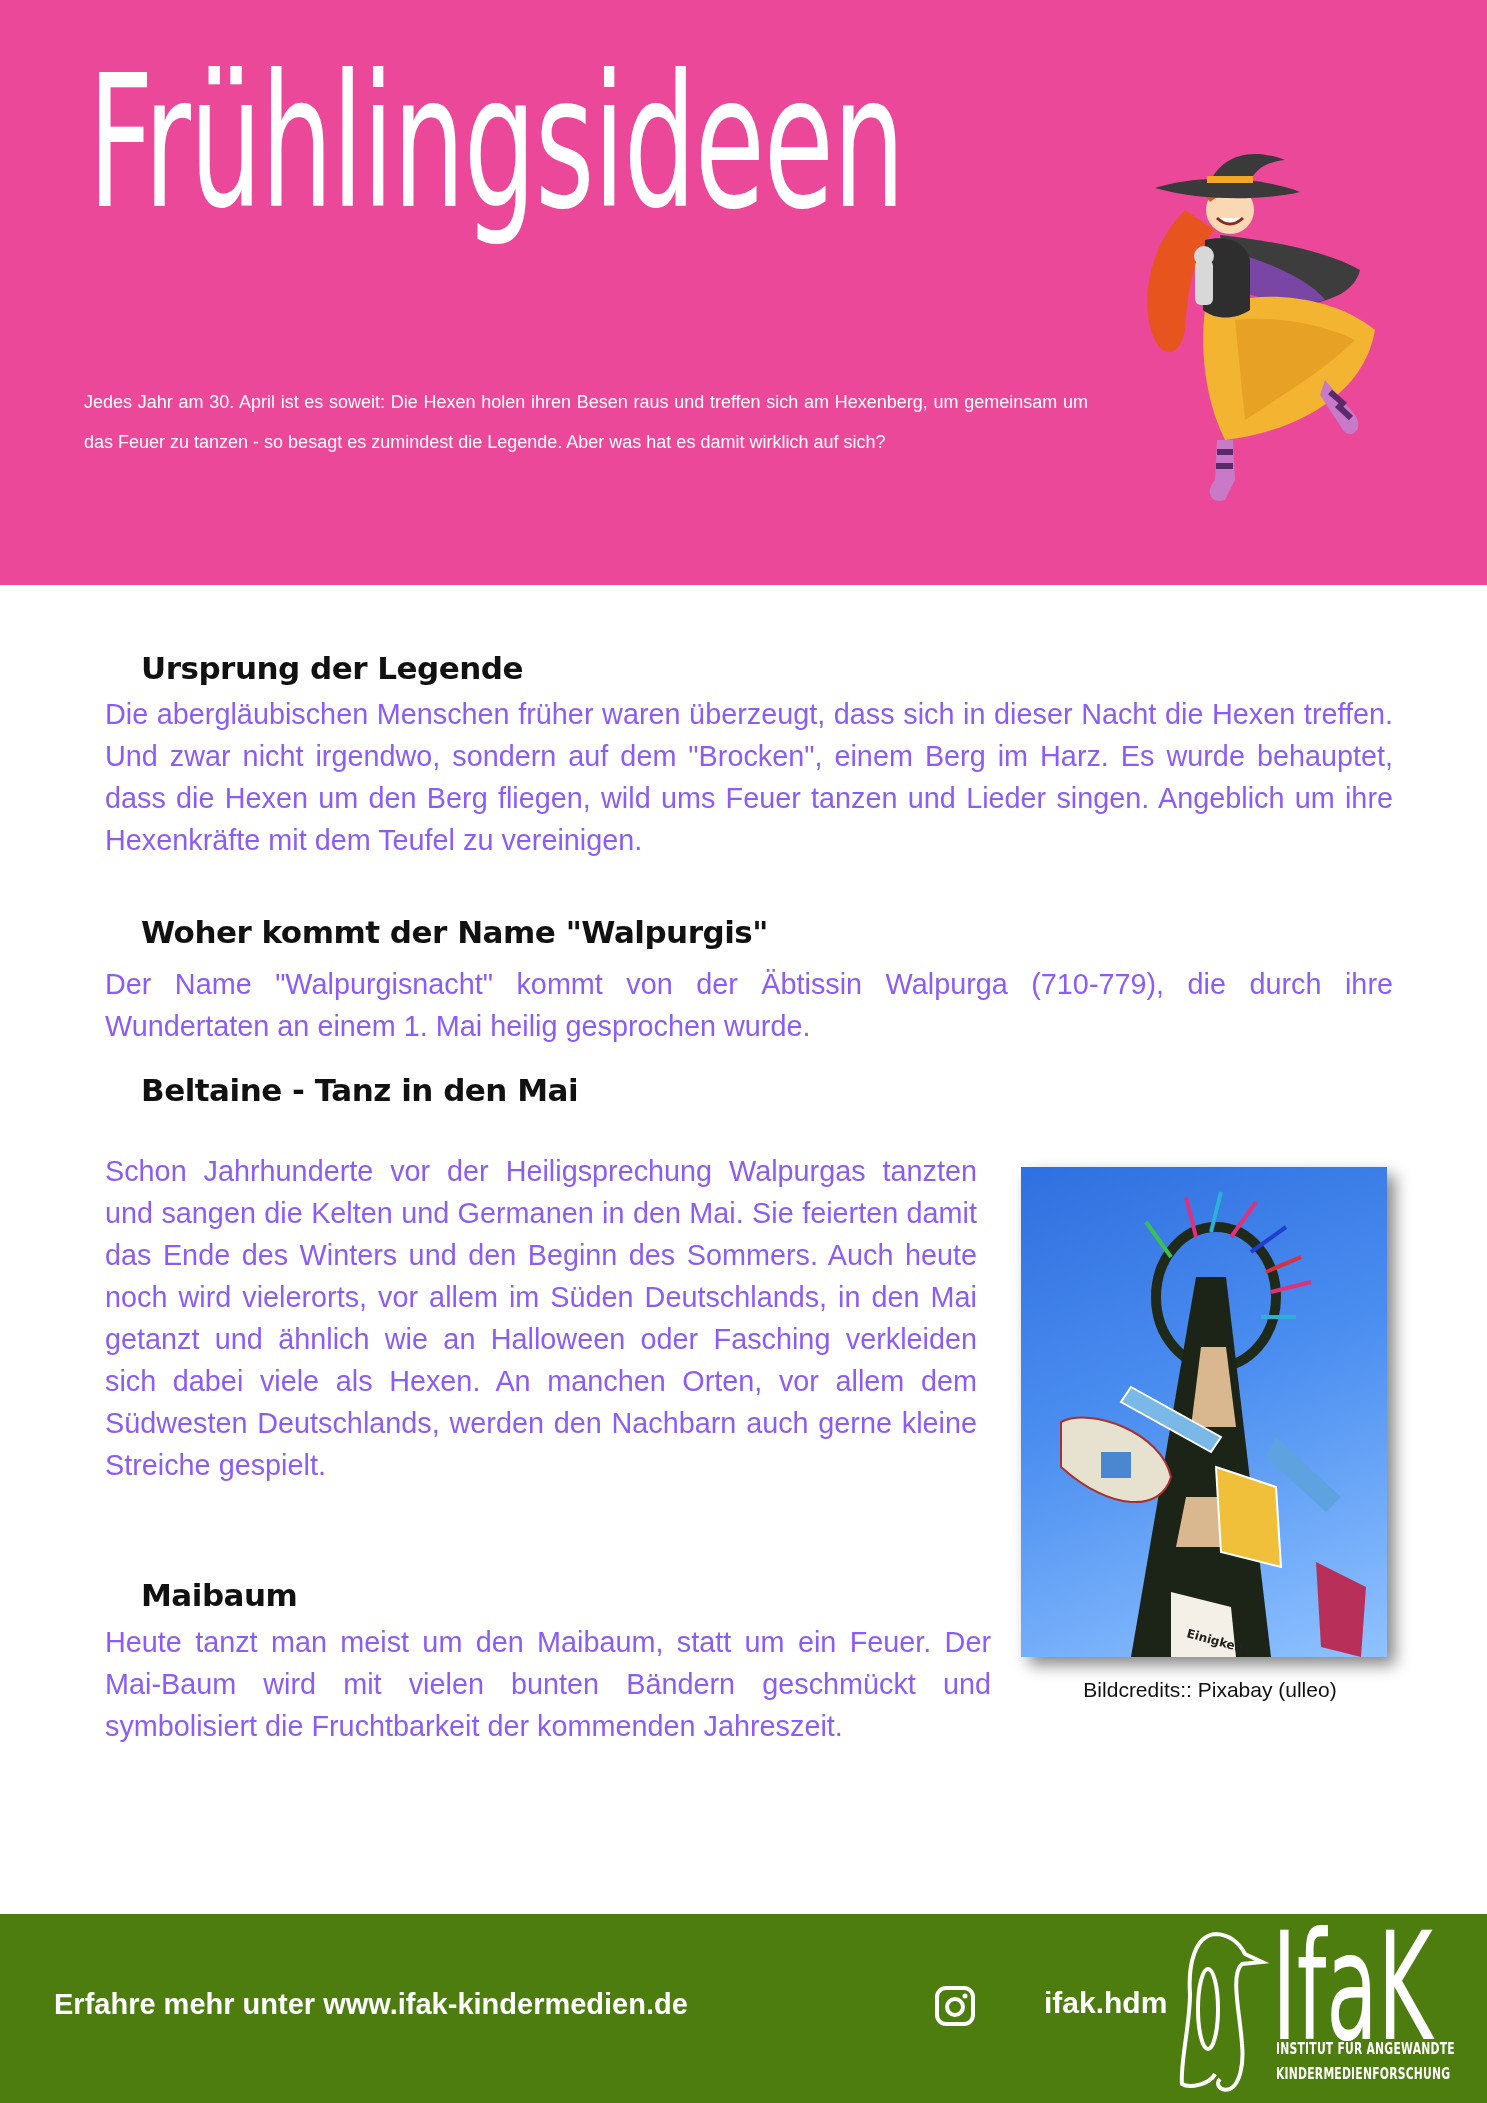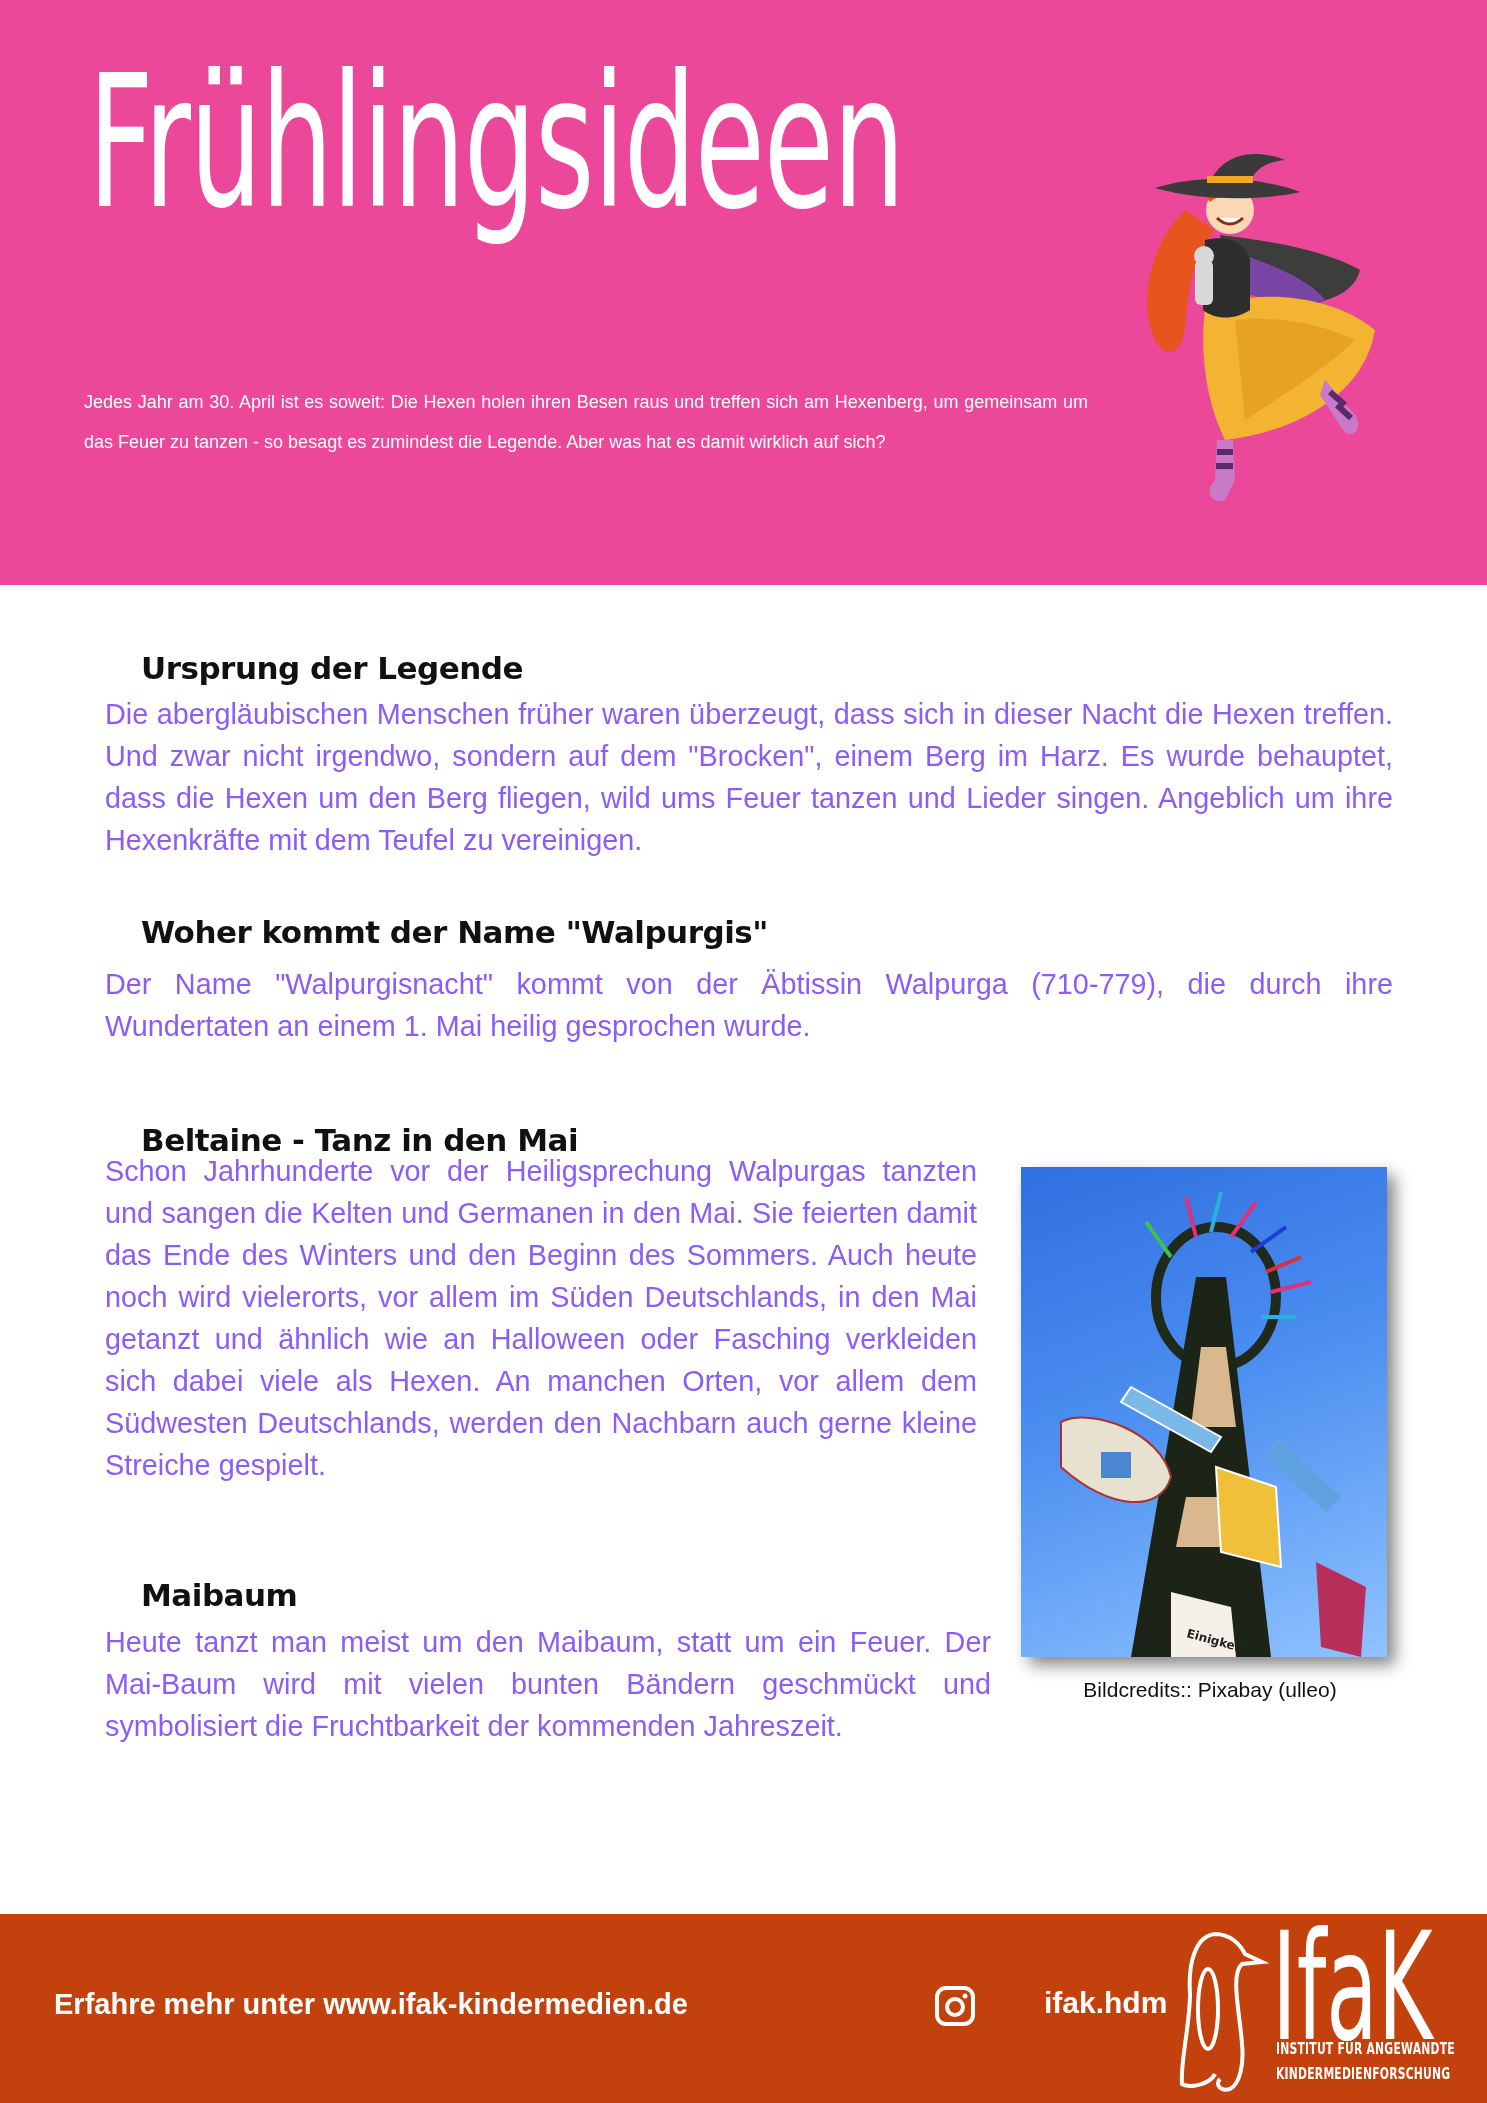--- a/index.html
+++ b/index.html
@@ -25,21 +25,21 @@
     font-size: 31px; line-height: 40px; color: #111; letter-spacing: -0.5px; white-space: nowrap; margin-left: 36px;
   }
   .section-p { position: absolute; left: 105px; font-size: 28.8px; line-height: 42px; color: #8b5cf6; text-align: justify; }
   .section-p.last-left { text-align-last: left; }
 
   .photo-wrap { position: absolute; left: 1021px; top: 1167px; width: 366px; height: 490px; }
   .photo-shadow { position: absolute; left: 8px; top: 8px; width: 366px; height: 490px; background: #555; filter: blur(8px); opacity: 0.7; }
   .photo { position: absolute; left: 0; top: 0; width: 366px; height: 490px; overflow: hidden; background: linear-gradient(160deg, #2f6fe0 0%, #4b8ef0 45%, #8fc2ff 100%); }
   .caption { position: absolute; left: 1020px; top: 1678px; width: 380px; text-align: center; font-size: 21px; color: #111; }
 
-  .footer { position: absolute; left: 0; top: 1914px; width: 1487px; height: 189px; background: #c2410c; }
+  .footer { position: absolute; left: 0; top: 1914px; width: 1487px; height: 189px; background: #4d7c0f; }
   .footer-text { position: absolute; left: 54px; top: 74px; font-size: 29px; font-weight: 700; color: #fff; white-space: nowrap; }
   .insta { position: absolute; left: 934px; top: 71px; width: 42px; height: 42px; }
   .insta-text { position: absolute; left: 1044px; top: 72px; font-size: 30px; font-weight: 700; color: #fff; }
   .penguin { position: absolute; left: 1170px; top: 10px; width: 100px; height: 170px; }
   .logo-word {
     position: absolute; left: 1272px; top: -2px; font-family: "DejaVu Sans", sans-serif; color: #fff;
     font-size: 150px; line-height: 150px; transform: scaleX(0.56); transform-origin: left top; white-space: nowrap;
   }
   .logo-sub {
     position: absolute; left: 1276px; font-family: "DejaVu Sans", sans-serif; color: #fff; font-weight: 700;
@@ -83,21 +83,21 @@
     <path d="M205 252 L220 265 M212 265 L226 278" stroke="#5a2a6a" stroke-width="6"></path>
   </svg>
 </div>
 
 <h2 class="section-h" style="top:648px;">Ursprung der Legende</h2>
 <p class="section-p last-left" style="top:693px; width:1288px;">Die abergläubischen Menschen früher waren überzeugt, dass sich in dieser Nacht die Hexen treffen. Und zwar nicht irgendwo, sondern auf dem "Brocken", einem Berg im Harz. Es wurde behauptet, dass die Hexen um den Berg fliegen, wild ums Feuer tanzen und Lieder singen. Angeblich um ihre Hexenkräfte mit dem Teufel zu vereinigen.</p>
 
 <h2 class="section-h" style="top:912px;">Woher kommt der Name "Walpurgis"</h2>
 <p class="section-p last-left" style="top:963px; width:1288px;">Der Name "Walpurgisnacht" kommt von der Äbtissin Walpurga (710-779), die durch ihre Wundertaten an einem 1. Mai heilig gesprochen wurde.</p>
 
-<h2 class="section-h" style="top:1120px;">Beltaine - Tanz in den Mai</h2>
+<h2 class="section-h" style="top:1070px;">Beltaine - Tanz in den Mai</h2>
 <p class="section-p last-left" style="top:1150px; width:872px;">Schon Jahrhunderte vor der Heiligsprechung Walpurgas tanzten und sangen die Kelten und Germanen in den Mai. Sie feierten damit das Ende des Winters und den Beginn des Sommers. Auch heute noch wird vielerorts, vor allem im Süden Deutschlands, in den Mai getanzt und ähnlich wie an Halloween oder Fasching verkleiden sich dabei viele als Hexen. An manchen Orten, vor allem dem Südwesten Deutschlands, werden den Nachbarn auch gerne kleine Streiche gespielt.</p>
 
 <h2 class="section-h" style="top:1575px;">Maibaum</h2>
 <p class="section-p last-left" style="top:1621px; width:886px;">Heute tanzt man meist um den Maibaum, statt um ein Feuer. Der Mai-Baum wird mit vielen bunten Bändern geschmückt und symbolisiert die Fruchtbarkeit der kommenden Jahreszeit.</p>
 
 <div class="photo-wrap">
   <div class="photo-shadow"></div>
   <div class="photo">
     <svg width="366" height="490" viewBox="0 0 366 490">
 

